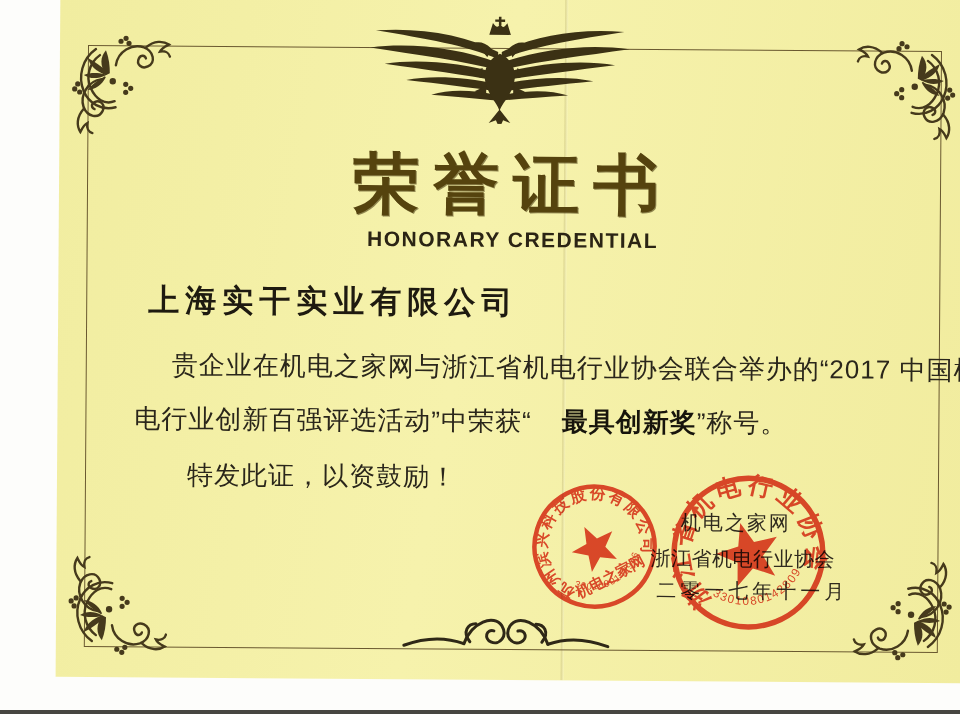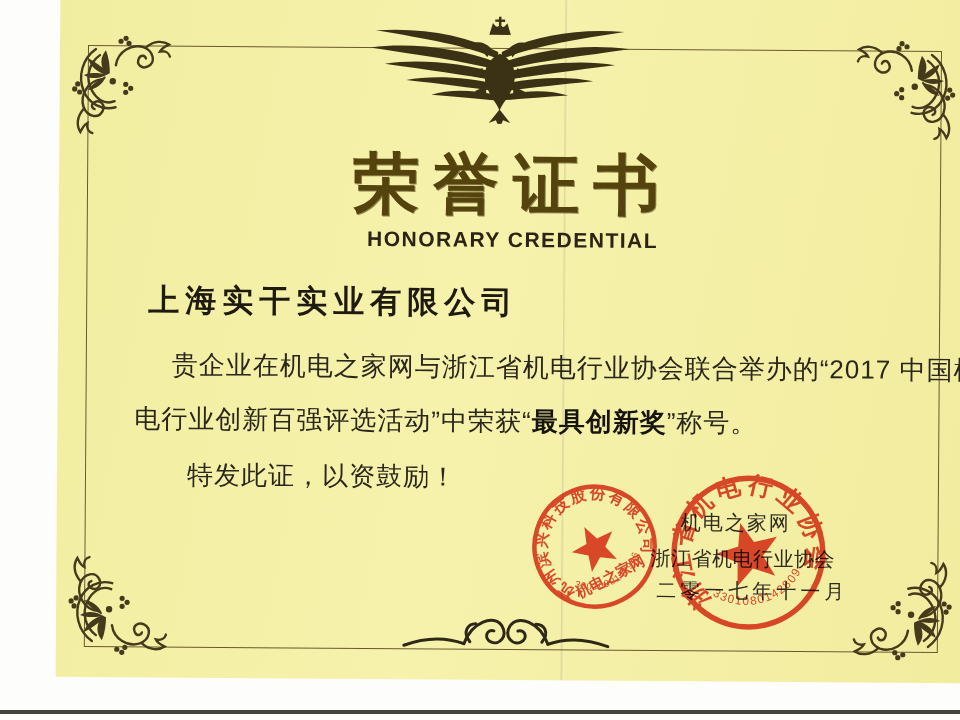--- a/index.html
+++ b/index.html
@@ -39,21 +39,21 @@
   }
   .recipient{
     position:absolute;left:90px;top:292px;
     font-family:"DejaVu Serif","Liberation Serif",serif;
     font-size:31px;font-weight:bold;color:#1e1a10;letter-spacing:6px;
   }
   .bodyline{position:absolute;color:#2a261b;font-size:26px;letter-spacing:1px;white-space:nowrap;}
   .l1{left:114px;top:360px;}
   .l2{left:77px;top:414px;}
   .l3{left:130px;top:470px;}
-  .award{font-weight:bold;color:#17140c;}
+  .award{font-weight:bold;color:#17140c;margin-left:30px;}
   .sig{position:absolute;color:#2f2a1e;white-space:nowrap;}
   .sig1{left:624px;top:518px;font-size:20px;letter-spacing:2px;}
   .sig2{left:594px;top:554px;font-size:20px;letter-spacing:0.5px;}
   .sigdate{left:600px;top:586px;font-size:20px;letter-spacing:4px;}
   .seal{position:absolute;mix-blend-mode:multiply;opacity:.9;}
   .seal-left{left:458px;top:476px;width:160px;height:160px;transform:rotate(-28deg);}
   .seal-right{left:593px;top:462px;width:198px;height:198px;transform:rotate(-16deg);}
   .orn-stroke{stroke:#463a1c;fill:none;stroke-width:2.4;stroke-linecap:round;}
   .orn-fill{fill:#463a1c;stroke:none;}
   .swirl{stroke:#2f2817;fill:none;stroke-width:3;stroke-linecap:round;}

